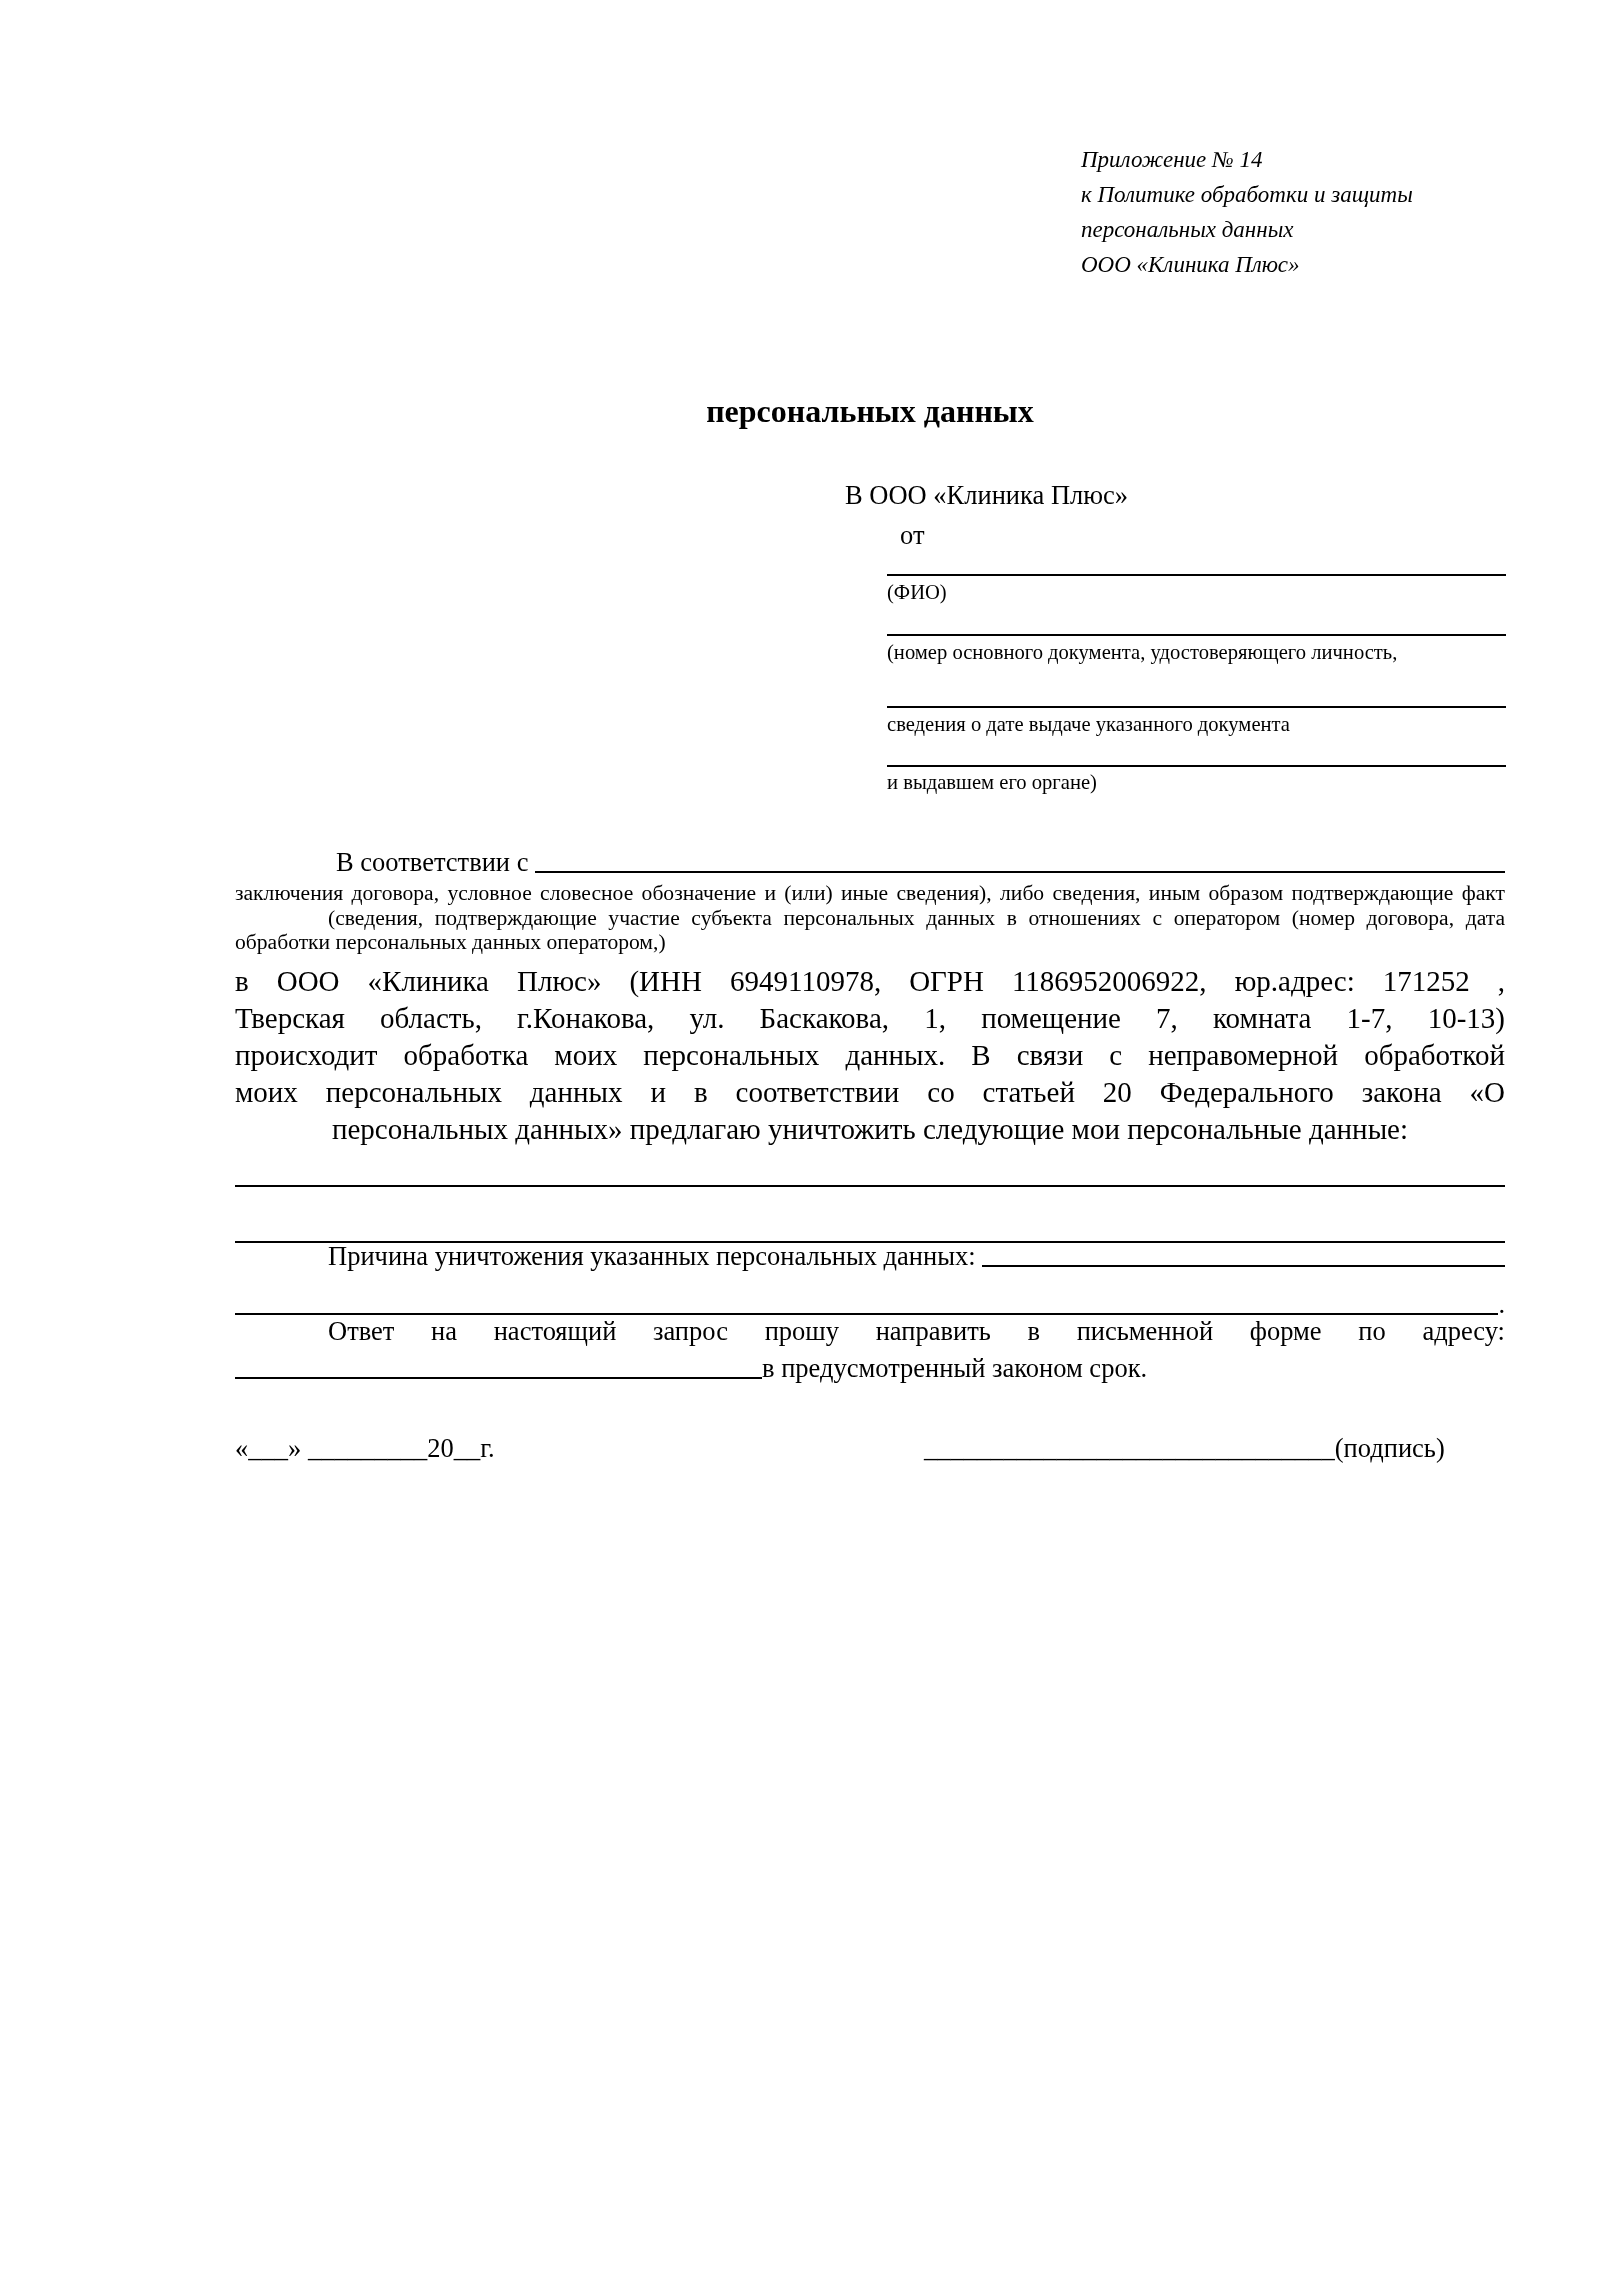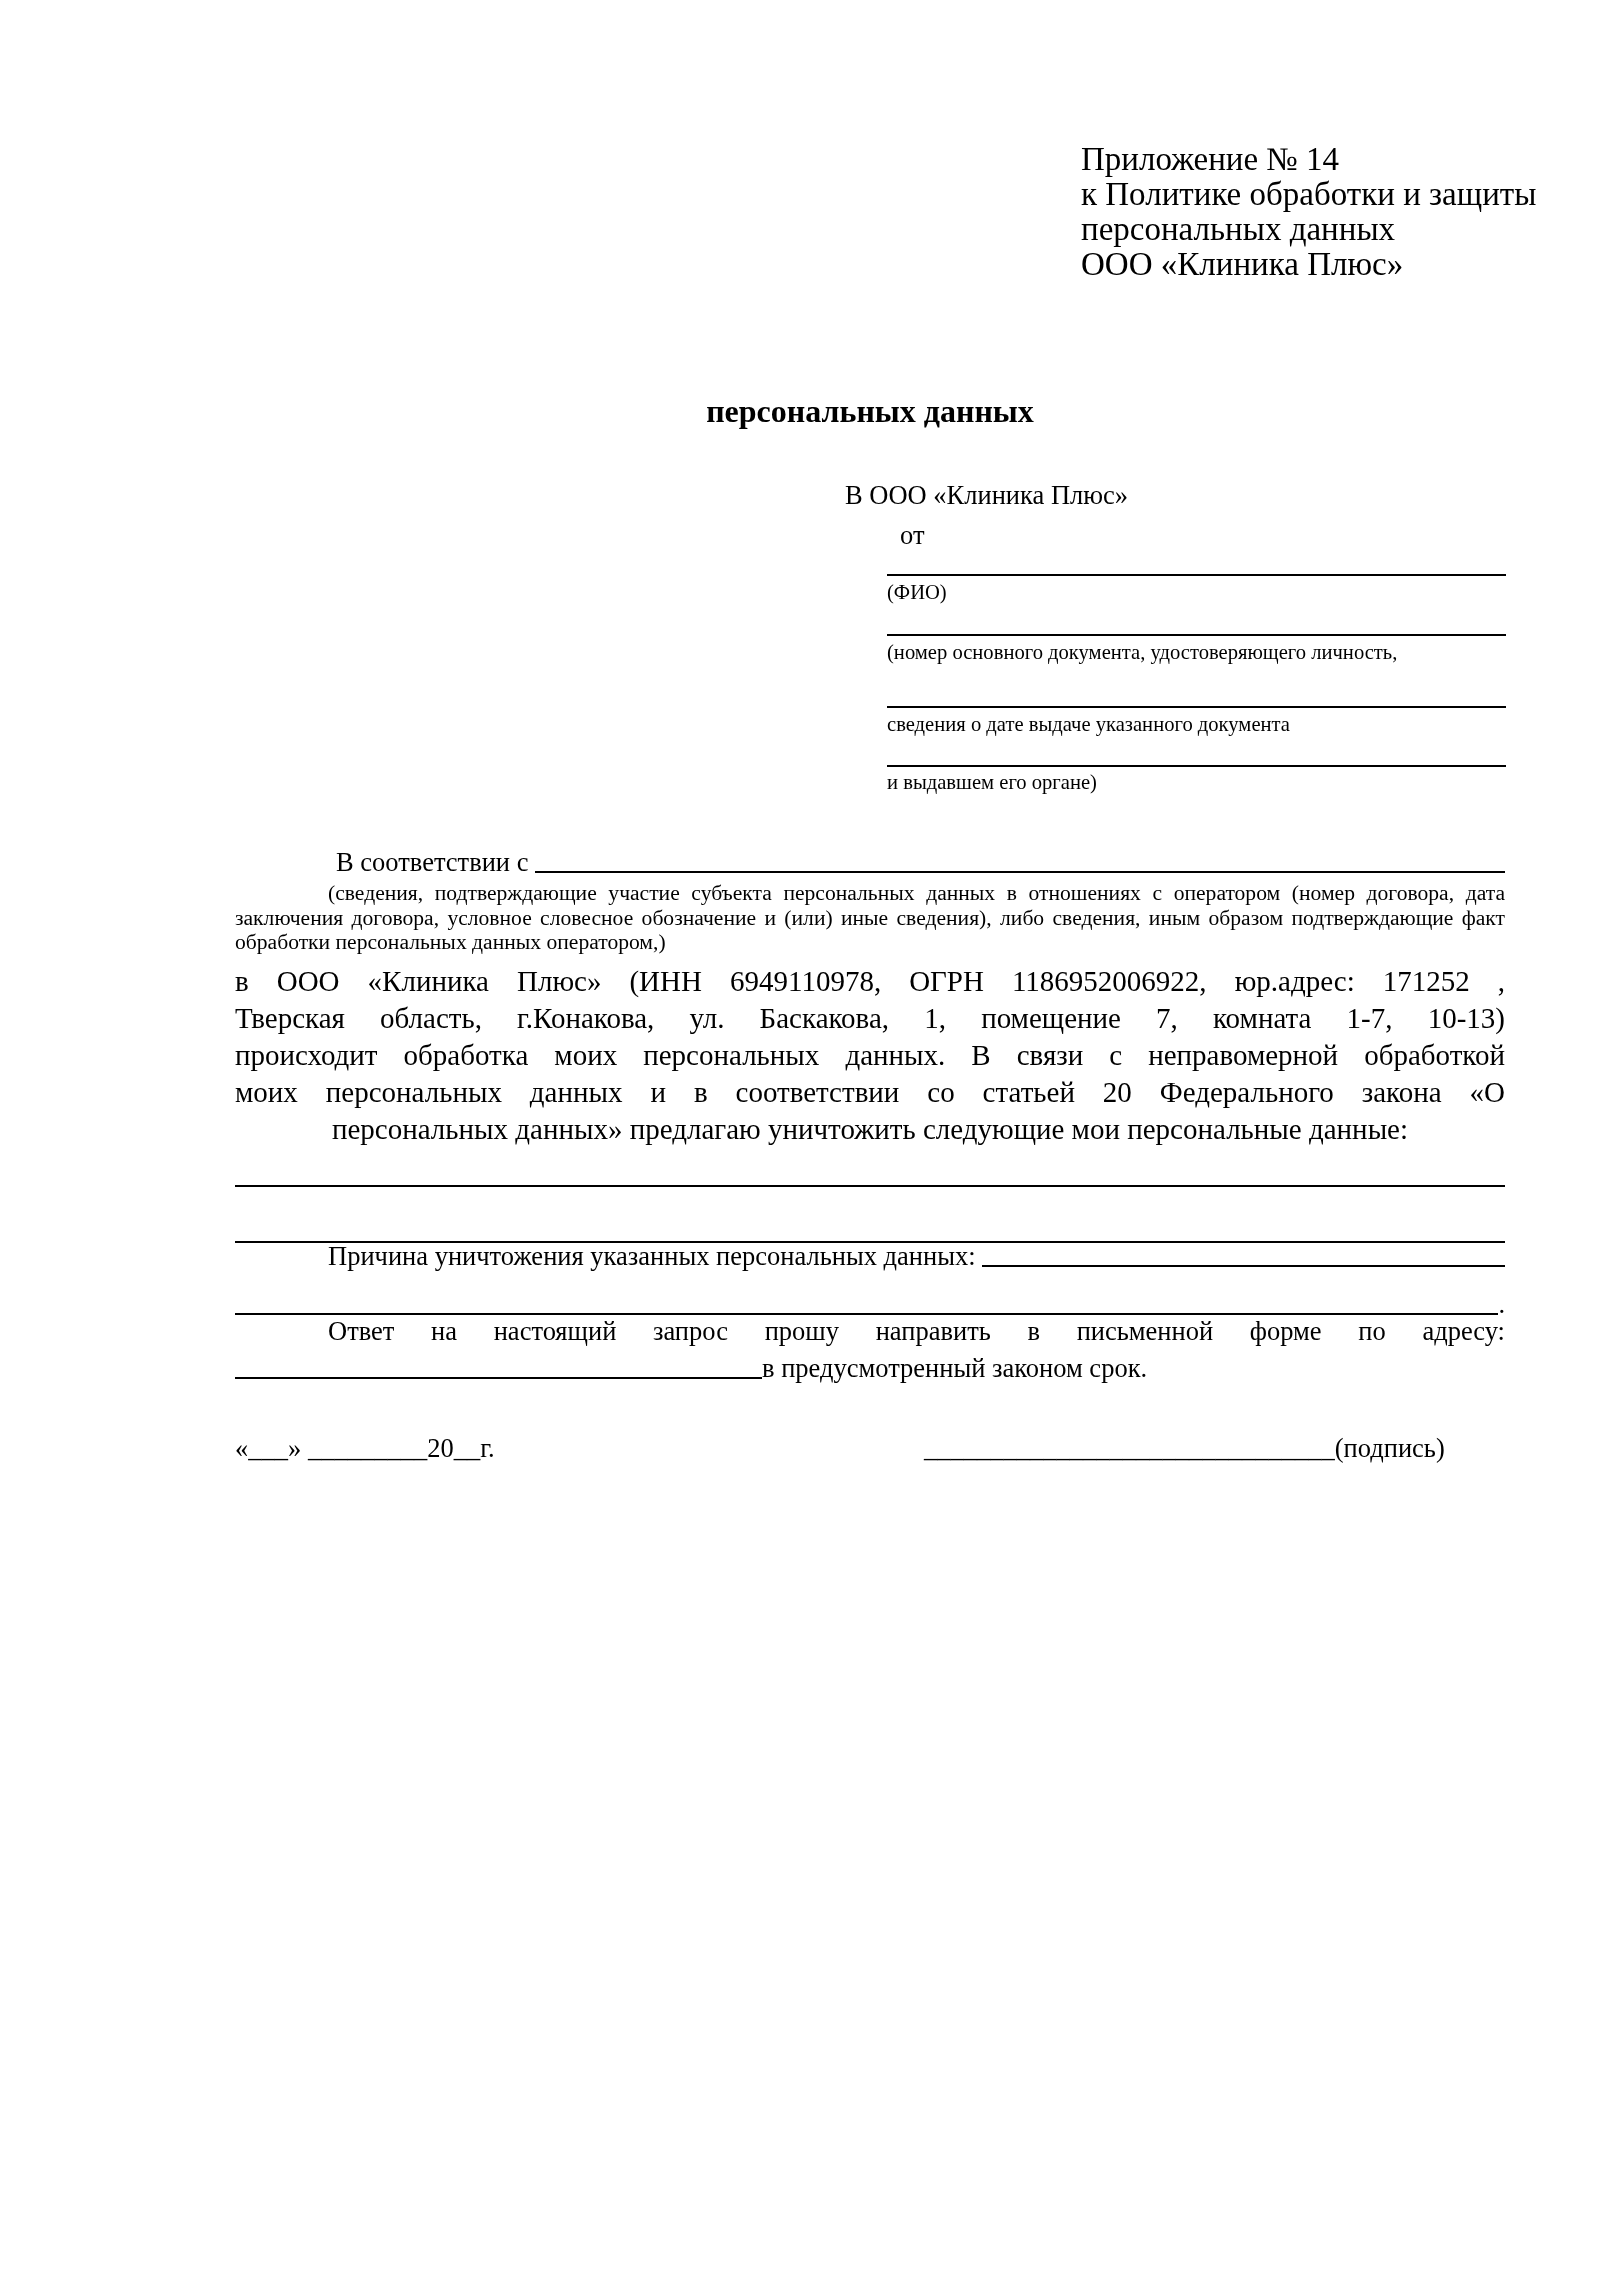--- a/index.html
+++ b/index.html
@@ -8,21 +8,21 @@
     width:1621px; height:2293px;
     margin:0 auto;
     background:#ffffff;
     color:#000;
     font-family:"Liberation Serif","DejaVu Serif",serif;
     overflow:hidden;
   }
   .abs { position:absolute; }
 
   
-  .header-block { left:1081px; top:142px; font-size:33px; line-height:35px; }
+  .header-block { left:1081px; top:142px; font-size:23px; line-height:35px;font-style:italic; }
 
   
   .title-block {
     left:235px; top:391px; width:1270px;
     text-align:center; font-weight:bold;
     font-size:32px; line-height:41px;
   }
 
   .addressee { left:845px; top:477px; font-size:26.5px; line-height:37px; }
   .from-label { left:900px; top:517px; font-size:26.5px; line-height:37px; }
@@ -104,22 +104,22 @@
 
   <div class="fline" style="top:765px"></div>
   <div class="flabel" style="top:770px">и выдавшем его органе)</div>
 
   <div class="row" style="top:844px">
     <span class="lbl ind103">В соответствии с </span>
     <span class="fill"></span>
   </div>
 
   <div class="abs caption-block">
+      <div class="cap-line stretch">заключения договора, условное словесное обозначение и (или) иные сведения), либо сведения, иным образом подтверждающие факт</div>
       <div class="cap-line stretch indent95">(сведения, подтверждающие участие субъекта персональных данных в отношениях с оператором (номер договора, дата</div>
-      <div class="cap-line stretch">заключения договора, условное словесное обозначение и (или) иные сведения), либо сведения, иным образом подтверждающие факт</div>
       <div class="cap-line">обработки персональных данных оператором,)</div>
     </div>
 
   <div class="abs body-block">
       <div class="body-line stretch">в ООО «Клиника Плюс» (ИНН 6949110978, ОГРН 1186952006922, юр.адрес: 171252 ,</div>
       <div class="body-line stretch">Тверская область, г.Конакова, ул. Баскакова, 1, помещение 7, комната 1-7, 10-13)</div>
       <div class="body-line stretch">происходит обработка моих персональных данных. В связи с неправомерной обработкой</div>
       <div class="body-line stretch">моих персональных данных и в соответствии со статьей 20 Федерального закона «О</div>
       <div class="body-line">персональных данных» предлагаю уничтожить следующие мои персональные данные:</div>
     </div>

